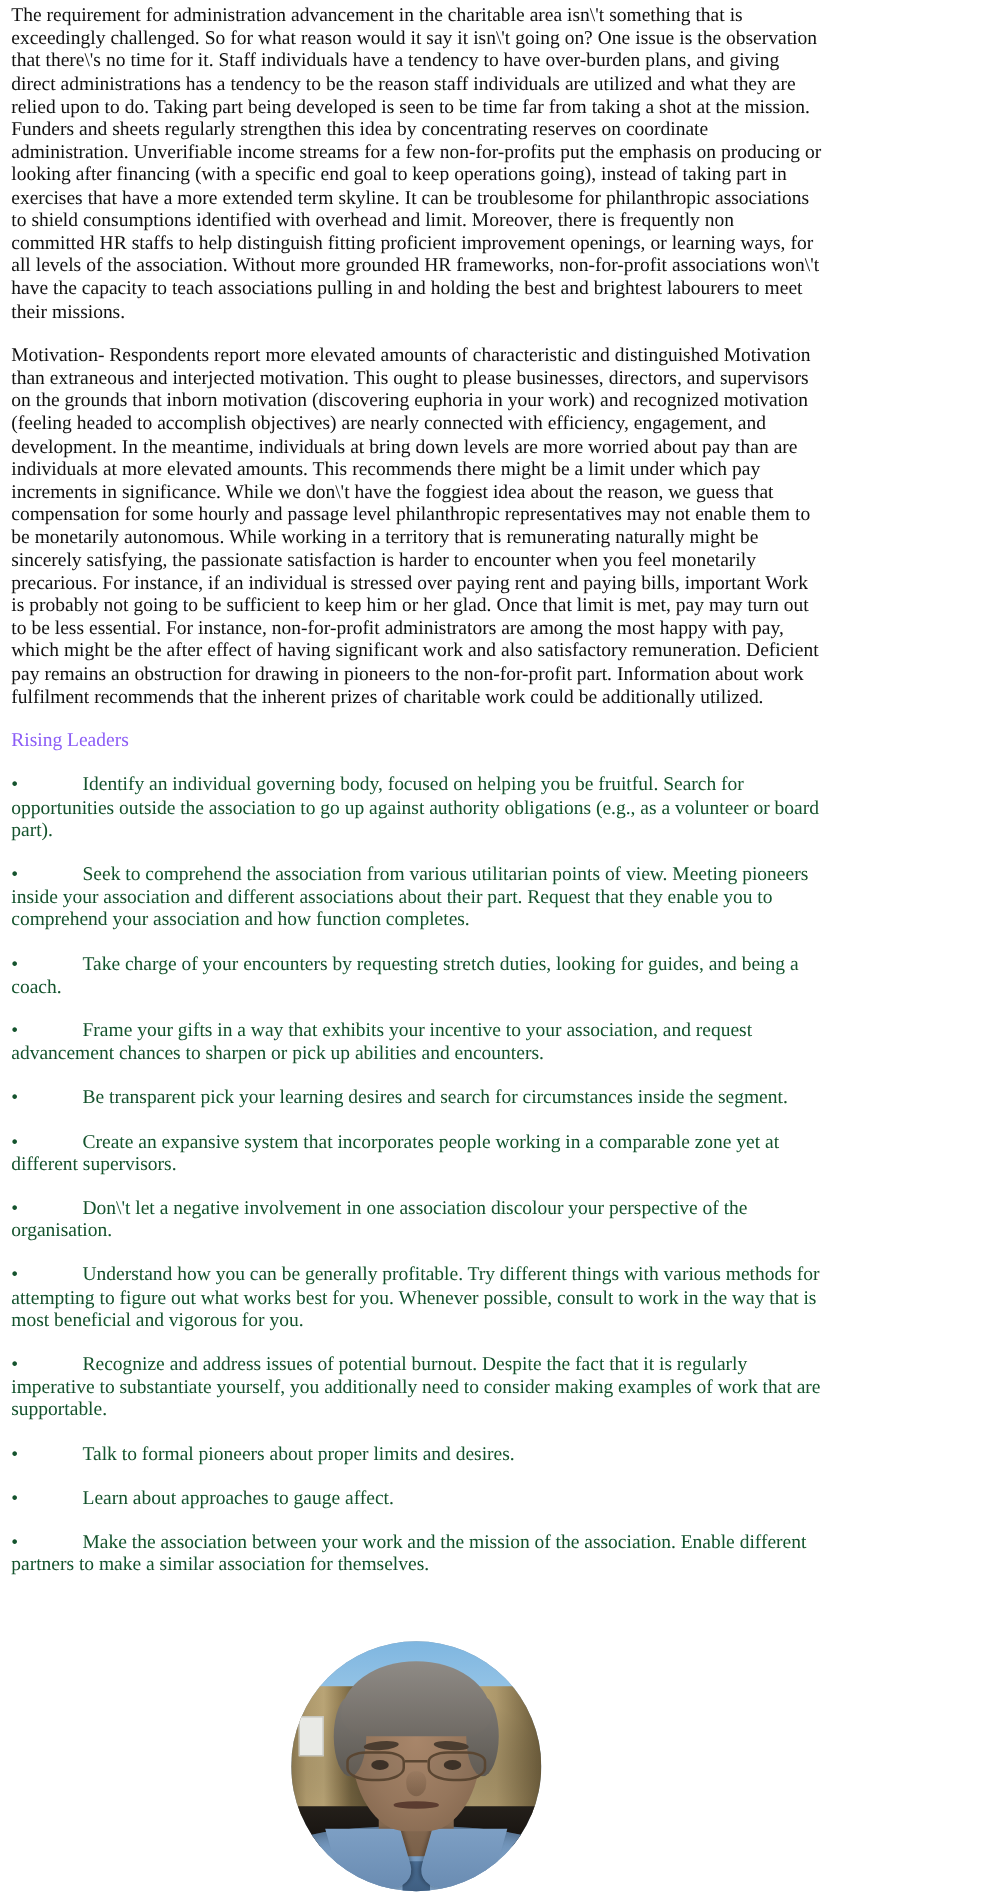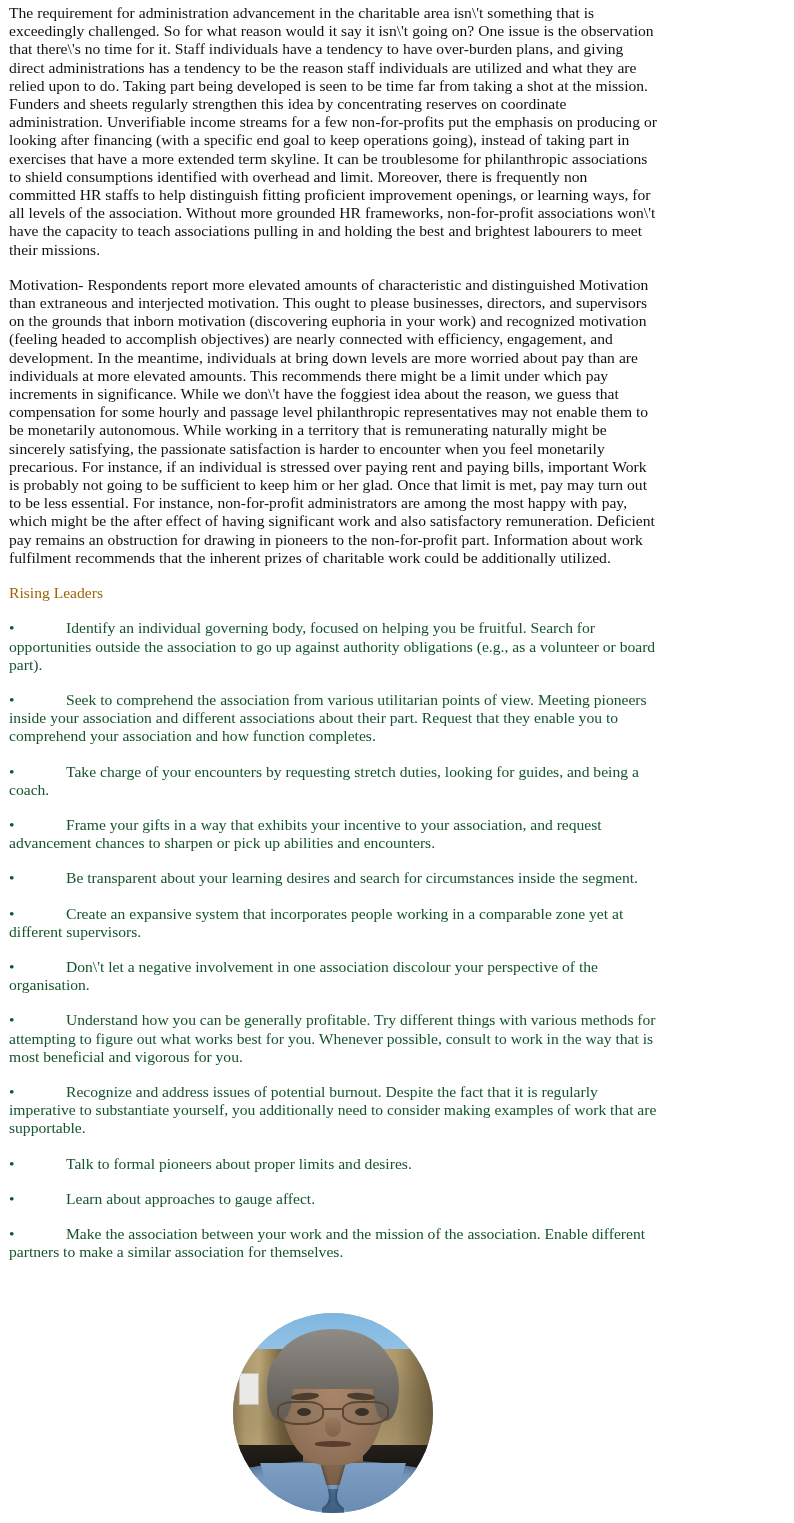--- a/index.html
+++ b/index.html
@@ -35,21 +35,21 @@
     line-height: 18.2px;
     text-align: left;
     color: #111111;
     word-spacing: 0.1px;
   }
 
   p.heading-plain {
     margin: 0 0 17px 0;
     font-size: 15.6px;
     line-height: 18.2px;
-    color: #a16207;
+    color: #8b5cf6;
   }
 
   p.bullet {
     margin: 0 0 17px 0;
     font-size: 15.6px;
     line-height: 18.2px;
     color: #14532d;
     text-indent: 0;
   }
   p.bullet .bullet-mark {
@@ -281,21 +281,21 @@
     <p class="heading-plain">Rising Leaders</p>
 
     <p class="bullet"><span class="bullet-mark">•</span><span class="bullet-text">Identify an individual governing body, focused on helping you be fruitful. Search for opportunities outside the association to go up against authority obligations (e.g., as a volunteer or board part).</span></p>
 
     <p class="bullet"><span class="bullet-mark">•</span><span class="bullet-text">Seek to comprehend the association from various utilitarian points of view. Meeting pioneers inside your association and different associations about their part. Request that they enable you to comprehend your association and how function completes.</span></p>
 
     <p class="bullet"><span class="bullet-mark">•</span><span class="bullet-text">Take charge of your encounters by requesting stretch duties, looking for guides, and being a coach.</span></p>
 
     <p class="bullet"><span class="bullet-mark">•</span><span class="bullet-text">Frame your gifts in a way that exhibits your incentive to your association, and request advancement chances to sharpen or pick up abilities and encounters.</span></p>
 
-    <p class="bullet"><span class="bullet-mark">•</span><span class="bullet-text">Be transparent about your learning desires and search for circumstances inside the segment.</span></p>
+    <p class="bullet"><span class="bullet-mark">•</span><span class="bullet-text">Be transparent pick your learning desires and search for circumstances inside the segment.</span></p>
 
     <p class="bullet"><span class="bullet-mark">•</span><span class="bullet-text">Create an expansive system that incorporates people working in a comparable zone yet at different supervisors.</span></p>
 
     <p class="bullet"><span class="bullet-mark">•</span><span class="bullet-text">Don\'t let a negative involvement in one association discolour your perspective of the organisation.</span></p>
 
     <p class="bullet"><span class="bullet-mark">•</span><span class="bullet-text">Understand how you can be generally profitable. Try different things with various methods for attempting to figure out what works best for you. Whenever possible, consult to work in the way that is most beneficial and vigorous for you.</span></p>
 
     <p class="bullet"><span class="bullet-mark">•</span><span class="bullet-text">Recognize and address issues of potential burnout. Despite the fact that it is regularly imperative to substantiate yourself, you additionally need to consider making examples of work that are supportable.</span></p>
 
     <p class="bullet"><span class="bullet-mark">•</span><span class="bullet-text">Talk to formal pioneers about proper limits and desires.</span></p>

